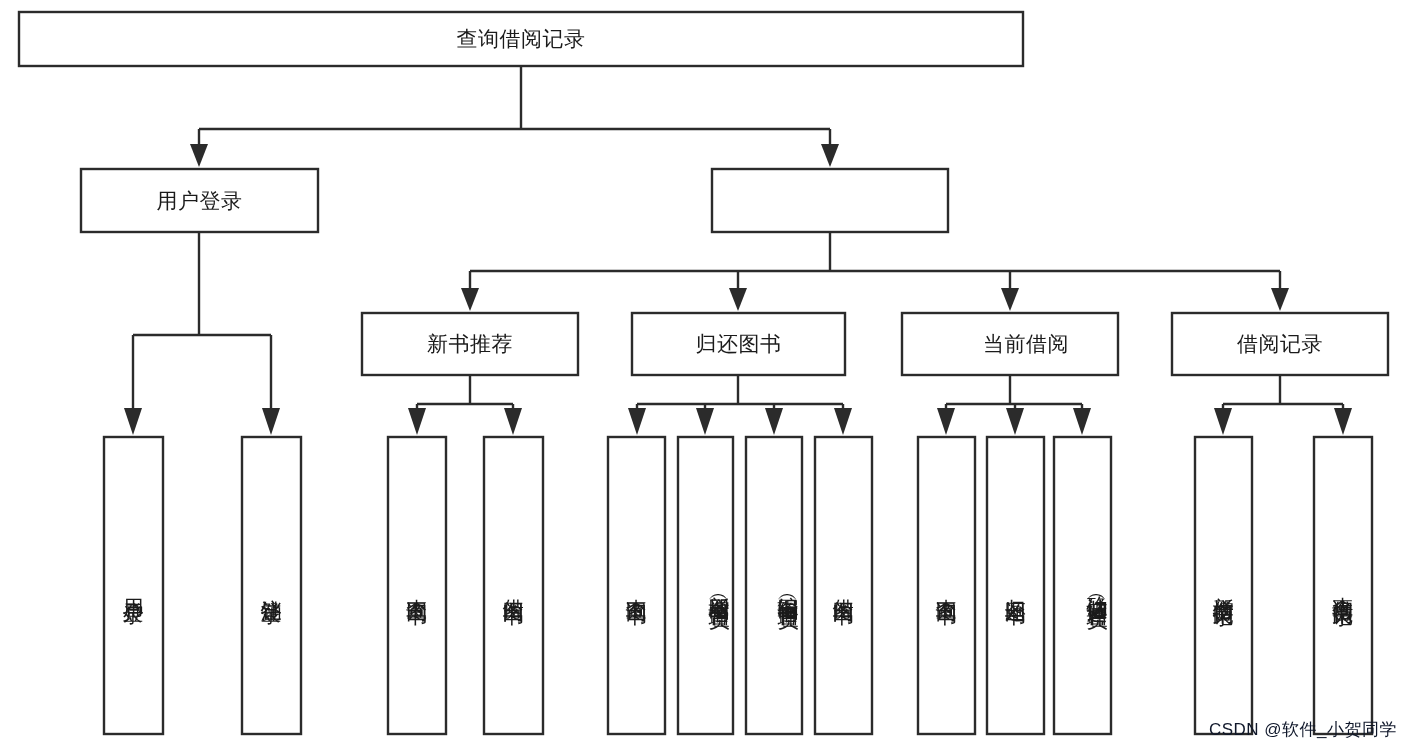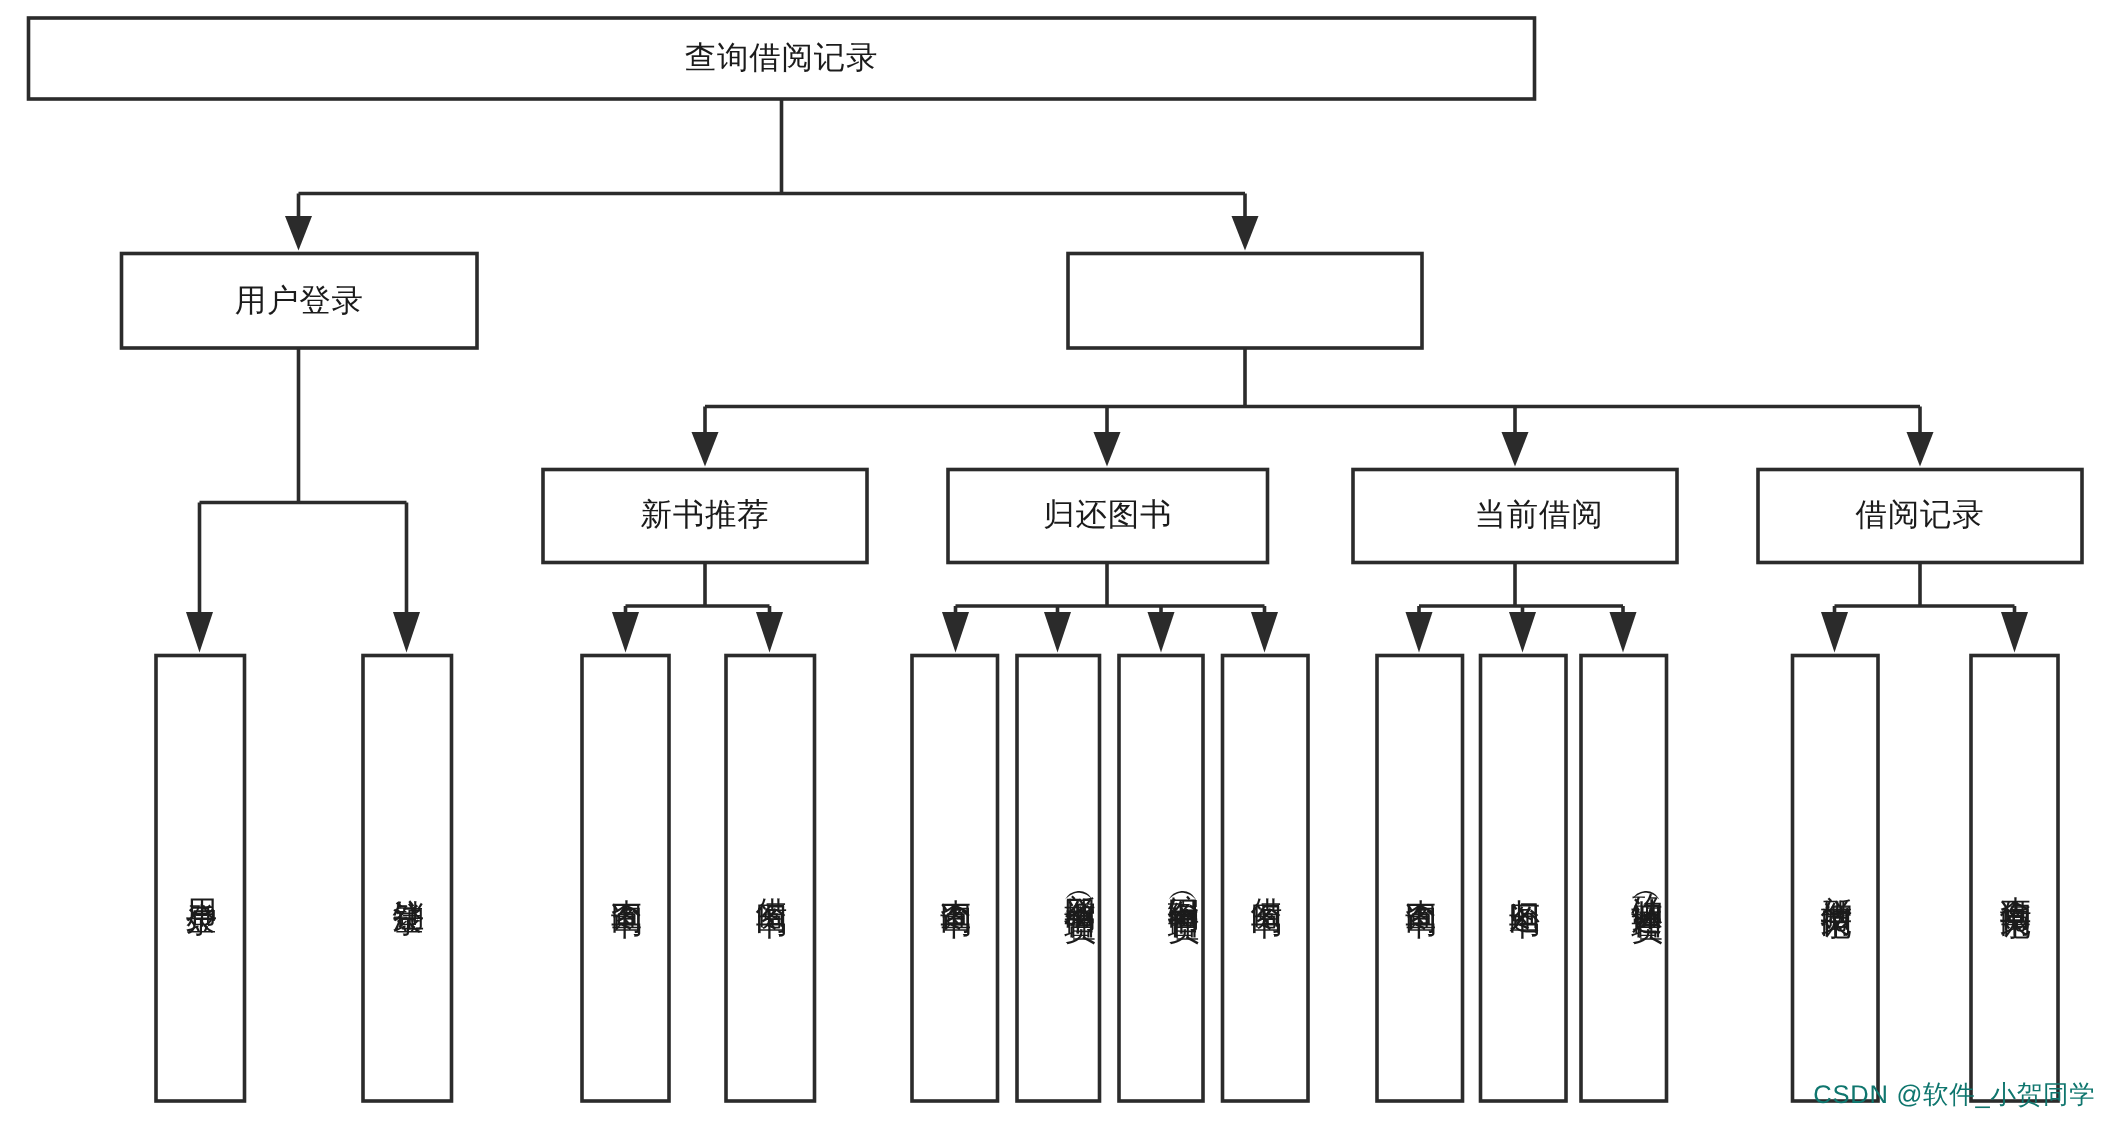--- a/index.html
+++ b/index.html
@@ -70,21 +70,21 @@
   }
   .node-label.vertical.centered {
     align-items: center;
     padding-top: 0;
   }
   #watermark {
     position: absolute;
     right: 8px;
     bottom: 6px;
     font-size: 17px;
-    color: #0f766e;
+    color: #0f172a;
     font-family: "Liberation Sans", "DejaVu Sans", sans-serif;
     letter-spacing: 0.5px;
     user-select: none;
     white-space: nowrap;
   }
 </style>
 </head>
 <body>
 
 <div id="diagram-root">

